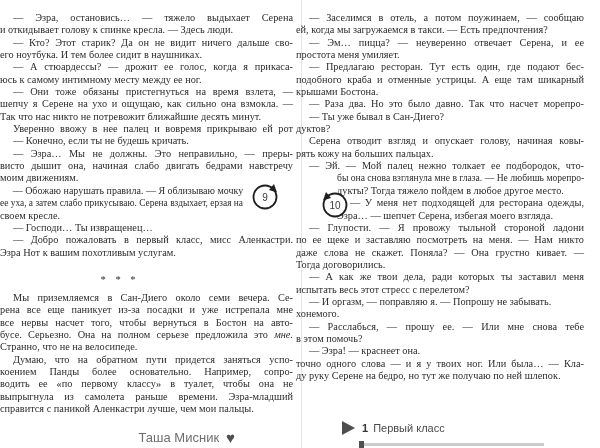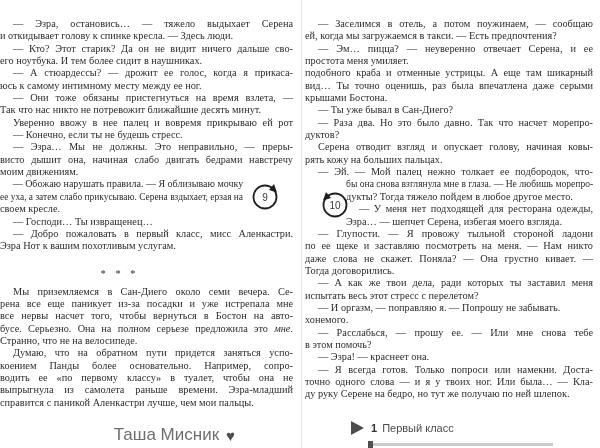--- a/index.html
+++ b/index.html
@@ -1,35 +1,35 @@
 <!DOCTYPE html>
 <html><head>
 <meta charset="utf-8">
 <style>
   html,body{margin:0;padding:0;background:#fff;}
   .screen{position:relative;width:600px;height:448px;background:#fff;overflow:hidden;
           font-family:"Liberation Serif","DejaVu Serif",serif;}
   .page{position:absolute;top:0;height:448px;}
   .page.left{left:0;width:293px;}
-  .page.right{left:305px;width:288px;}
+  .page.right{left:296px;width:288px;}
   .divider{position:absolute;left:301px;top:0;width:1px;height:448px;background:#e5e5e5;}
   .lines{padding-top:0;}
-  .page{padding-top:18px;box-sizing:border-box;}
+  .page{padding-top:12px;box-sizing:border-box;}
   .bline{height:12.35px;line-height:12.35px;font-size:10.3px;color:#2d2d2d;
          text-align:justify;text-align-last:justify;white-space:nowrap;}
   .bline.ind{text-indent:13px;}
   .bline.end{text-align-last:left;}
   .bline.wr{margin-right:50px;}
   .bline.wl{margin-left:41px;}
   .separator{height:12px;margin:15px 0 6px 0;width:236px;text-align:center;
              font-size:10.5px;word-spacing:7px;color:#2d2d2d;}
   
   .footer-author{position:absolute;right:58px;bottom:3px;display:flex;align-items:center;gap:7px;
                  font-family:"Liberation Sans",sans-serif;}
-  .author{font-size:17px;color:#6e6e6e;}
+  .author{font-size:13px;color:#6e6e6e;}
   .heart{font-size:15px;color:#4f4f4f;line-height:1;cursor:pointer;}
   
   .footer-chapter{position:absolute;left:46px;bottom:13px;display:flex;align-items:center;gap:5px;
                   font-family:"Liberation Sans",sans-serif;cursor:pointer;}
   .play{width:0;height:0;border-left:13px solid #4d4d4d;border-top:7px solid transparent;
         border-bottom:7px solid transparent;margin-right:2px;}
   .chnum{font-weight:bold;font-size:11px;color:#333;}
   .chtitle{font-size:11px;color:#4a4a4a;}
   .progress-track{position:absolute;left:63px;bottom:2px;width:185px;height:3px;background:#cbcbcb;cursor:pointer;}
   .progress-handle{position:absolute;left:0;top:-2px;width:5px;height:7px;background:#4f4f4f;cursor:pointer;}
@@ -48,23 +48,24 @@
 
   <div class="page left">
     <div class="lines" id="left-lines-top">
         <div class="bline ind">— Эзра, остановись… — тяжело выдыхает Серена</div>
         <div class="bline end">и откидывает голову к спинке кресла. — Здесь люди.</div>
         <div class="bline ind">— Кто? Этот старик? Да он не видит ничего дальше сво-</div>
         <div class="bline end">его ноутбука. И тем более сидит в наушниках.</div>
         <div class="bline ind">— А стюардессы? — дрожит ее голос, когда я прикаса-</div>
         <div class="bline end">юсь к самому интимному месту между ее ног.</div>
         <div class="bline ind">— Они тоже обязаны пристегнуться на время взлета, —</div>
+        <div class="bline">шепчу я Серене на ухо и ощущаю, как сильно она взмокла. —</div>
         <div class="bline end">Так что нас никто не потревожит ближайшие десять минут.</div>
         <div class="bline ind">Уверенно ввожу в нее палец и вовремя прикрываю ей рот</div>
-        <div class="bline ind end">— Конечно, если ты не будешь стресс.</div>
+        <div class="bline ind end">— Конечно, если ты не будешь кричать.</div>
         <div class="bline ind">— Эзра… Мы не должны. Это неправильно, — преры-</div>
         <div class="bline">висто дышит она, начиная слабо двигать бедрами навстречу</div>
         <div class="bline end">моим движениям.</div>
         <div class="bline ind wr" style="transform-origin: left center; transform: scaleX(0.972);">— Обожаю нарушать правила. — Я облизываю мочку</div>
         <div class="bline wr" style="transform-origin: left center; transform: scaleX(0.913534);">ее уха, а затем слабо прикусываю. Серена вздыхает, ерзая на</div>
         <div class="bline end">своем кресле.</div>
         <div class="bline ind end">— Господи… Ты извращенец…</div>
         <div class="bline ind">— Добро пожаловать в первый класс, мисс Аленкастри.</div>
         <div class="bline end">Эзра Нот к вашим похотливым услугам.</div>
       </div>
@@ -88,45 +89,44 @@
   </div>
 
   <div class="divider"></div>
 
   <div class="page right">
     <div class="lines" id="right-lines">
         <div class="bline ind">— Заселимся в отель, а потом поужинаем, — сообщаю</div>
         <div class="bline end">ей, когда мы загружаемся в такси. — Есть предпочтения?</div>
         <div class="bline ind">— Эм… пицца? — неуверенно отвечает Серена, и ее</div>
         <div class="bline end">простота меня умиляет.</div>
+        <div class="bline ind">— Предлагаю ресторан. Тут есть один, где подают бес-</div>
         <div class="bline">подобного краба и отменные устрицы. А еще там шикарный</div>
-        <div class="bline">вид… Ты точно оценишь, раз была впечатлена даже серыми</div>
         <div class="bline end">крышами Бостона.</div>
+        <div class="bline ind">— Раза два. Но это было давно. Так что насчет морепро-</div>
         <div class="bline ind end">— Ты уже бывал в Сан-Диего?</div>
-        <div class="bline ind">— Раза два. Но это было давно. Так что насчет морепро-</div>
         <div class="bline end">дуктов?</div>
         <div class="bline ind">Серена отводит взгляд и опускает голову, начиная ковы-</div>
         <div class="bline end">рять кожу на больших пальцах.</div>
         <div class="bline ind">— Эй. — Мой палец нежно толкает ее подбородок, что-</div>
         <div class="bline wl" style="transform-origin: left center; transform: scaleX(0.932075);">бы она снова взглянула мне в глаза. — Не любишь морепро-</div>
         <div class="bline end wl">дукты? Тогда тяжело пойдем в любое другое место.</div>
         <div class="bline ind wl">— У меня нет подходящей для ресторана одежды,</div>
         <div class="bline end wl">Эзра… — шепчет Серена, избегая моего взгляда.</div>
         <div class="bline ind">— Глупости. — Я провожу тыльной стороной ладони</div>
         <div class="bline">по ее щеке и заставляю посмотреть на меня. — Нам никто</div>
         <div class="bline">даже слова не скажет. Поняла? — Она грустно кивает. —</div>
         <div class="bline end">Тогда договорились.</div>
         <div class="bline ind">— А как же твои дела, ради которых ты заставил меня</div>
         <div class="bline end">испытать весь этот стресс с перелетом?</div>
         <div class="bline ind end">— И оргазм, — поправляю я. — Попрошу не забывать.</div>
         <div class="bline end">хонемого.</div>
         <div class="bline ind">— Расслабься, — прошу ее. — Или мне снова тебе</div>
         <div class="bline end">в этом помочь?</div>
         <div class="bline ind end">— Эзра! — краснеет она.</div>
-        <div class="bline ind">— Я всегда готов. Только попроси или намекни. Доста-</div>
         <div class="bline">точно одного слова — и я у твоих ног. Или была… — Кла-</div>
         <div class="bline end">ду руку Серене на бедро, но тут же получаю по ней шлепок.</div>
       </div>
     <div class="footer-chapter">
       <span class="play"></span>
       <span class="chnum">1</span>
       <span class="chtitle">Первый класс</span>
     </div>
     <div class="progress-track">
       <div class="progress-handle"></div>

